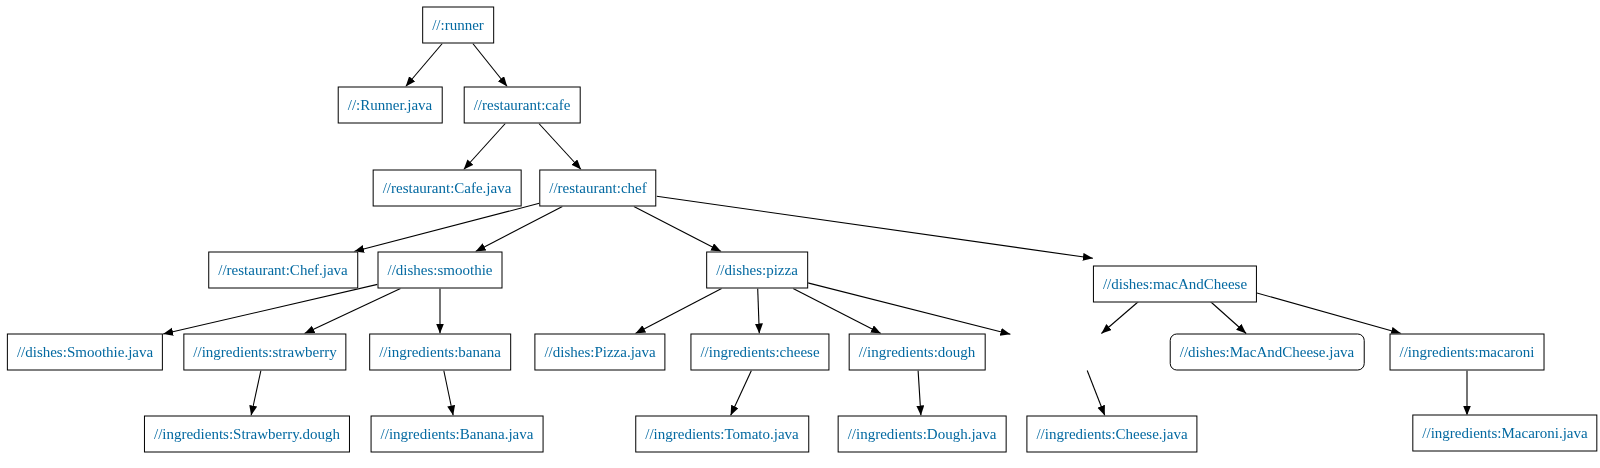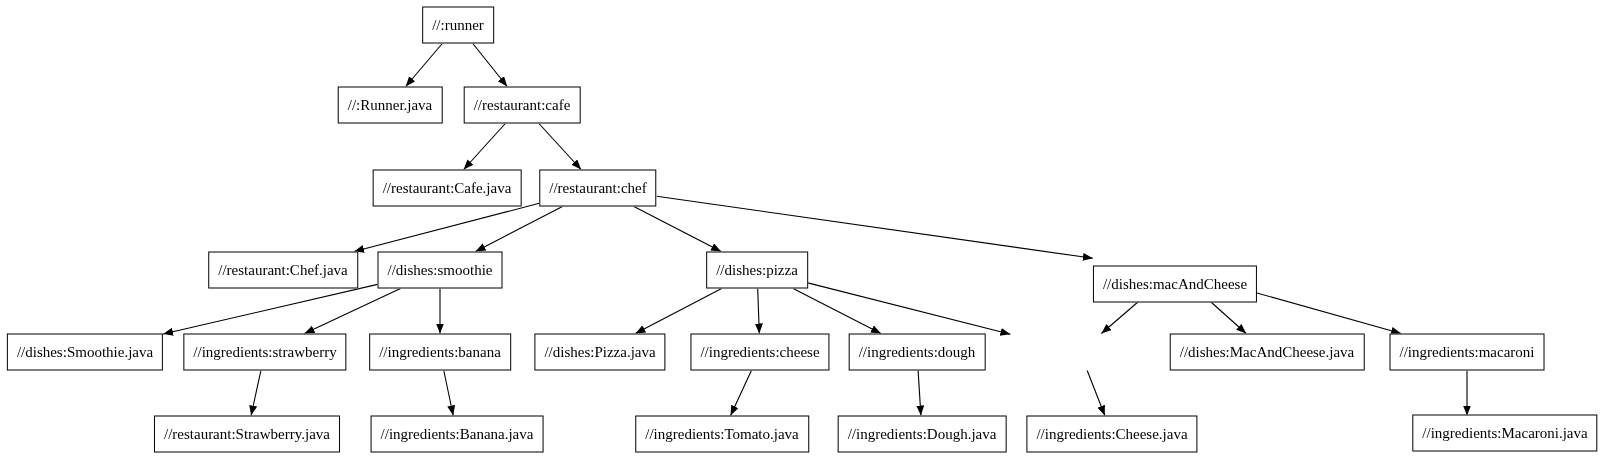--- a/index.html
+++ b/index.html
@@ -24,21 +24,21 @@
   }
   #edge-layer line {
     stroke: #000000;
     stroke-width: 1.1;
   }
   .node {
     position: absolute;
     transform: translate(-50%, -50%);
     background: #ffffff;
     border: 1px solid #000000;
-    color: #000000;
+    color: #0369a1;
     font-size: 15px;
     line-height: 1;
     padding: 10px 9px;
     white-space: nowrap;
     text-align: center;
     box-sizing: border-box;
   }
 </style>
 </head>
 <body>
@@ -84,21 +84,21 @@
     <div class="node" style="left: 283px; top: 270px;">//restaurant:Chef.java</div>
     <div class="node" style="left: 440px; top: 270px;">//dishes:smoothie</div>
     <div class="node" style="left: 757px; top: 270px;">//dishes:pizza</div>
     <div class="node" style="left: 1175px; top: 284px;">//dishes:macAndCheese</div>
     <div class="node" style="left: 85px; top: 352px;">//dishes:Smoothie.java</div>
     <div class="node" style="left: 265px; top: 352px;">//ingredients:strawberry</div>
     <div class="node" style="left: 440px; top: 352px;">//ingredients:banana</div>
     <div class="node" style="left: 600px; top: 352px;">//dishes:Pizza.java</div>
     <div class="node" style="left: 760px; top: 352px;">//ingredients:cheese</div>
     <div class="node" style="left: 917px; top: 352px;">//ingredients:dough</div>
-    <div class="node" style="left: 1267px; top: 352px;">//dishes:MacAndCheese.java</div>
+    <div class="node" style="left: 1267px; top: 352px; border-radius: 7px;">//dishes:MacAndCheese.java</div>
     <div class="node" style="left: 1467px; top: 352px;">//ingredients:macaroni</div>
-    <div class="node" style="left: 247px; top: 434px;">//restaurant:Strawberry.java</div>
+    <div class="node" style="left: 247px; top: 434px;">//ingredients:Strawberry.dough</div>
     <div class="node" style="left: 457px; top: 434px;">//ingredients:Banana.java</div>
     <div class="node" style="left: 722px; top: 434px;">//ingredients:Tomato.java</div>
     <div class="node" style="left: 922px; top: 434px;">//ingredients:Dough.java</div>
     <div class="node" style="left: 1112px; top: 434px;">//ingredients:Cheese.java</div>
     <div class="node" style="left: 1467px; top: 433px; margin-left: 38px;">//ingredients:Macaroni.java</div>
   </div>
 
 </body></html>

